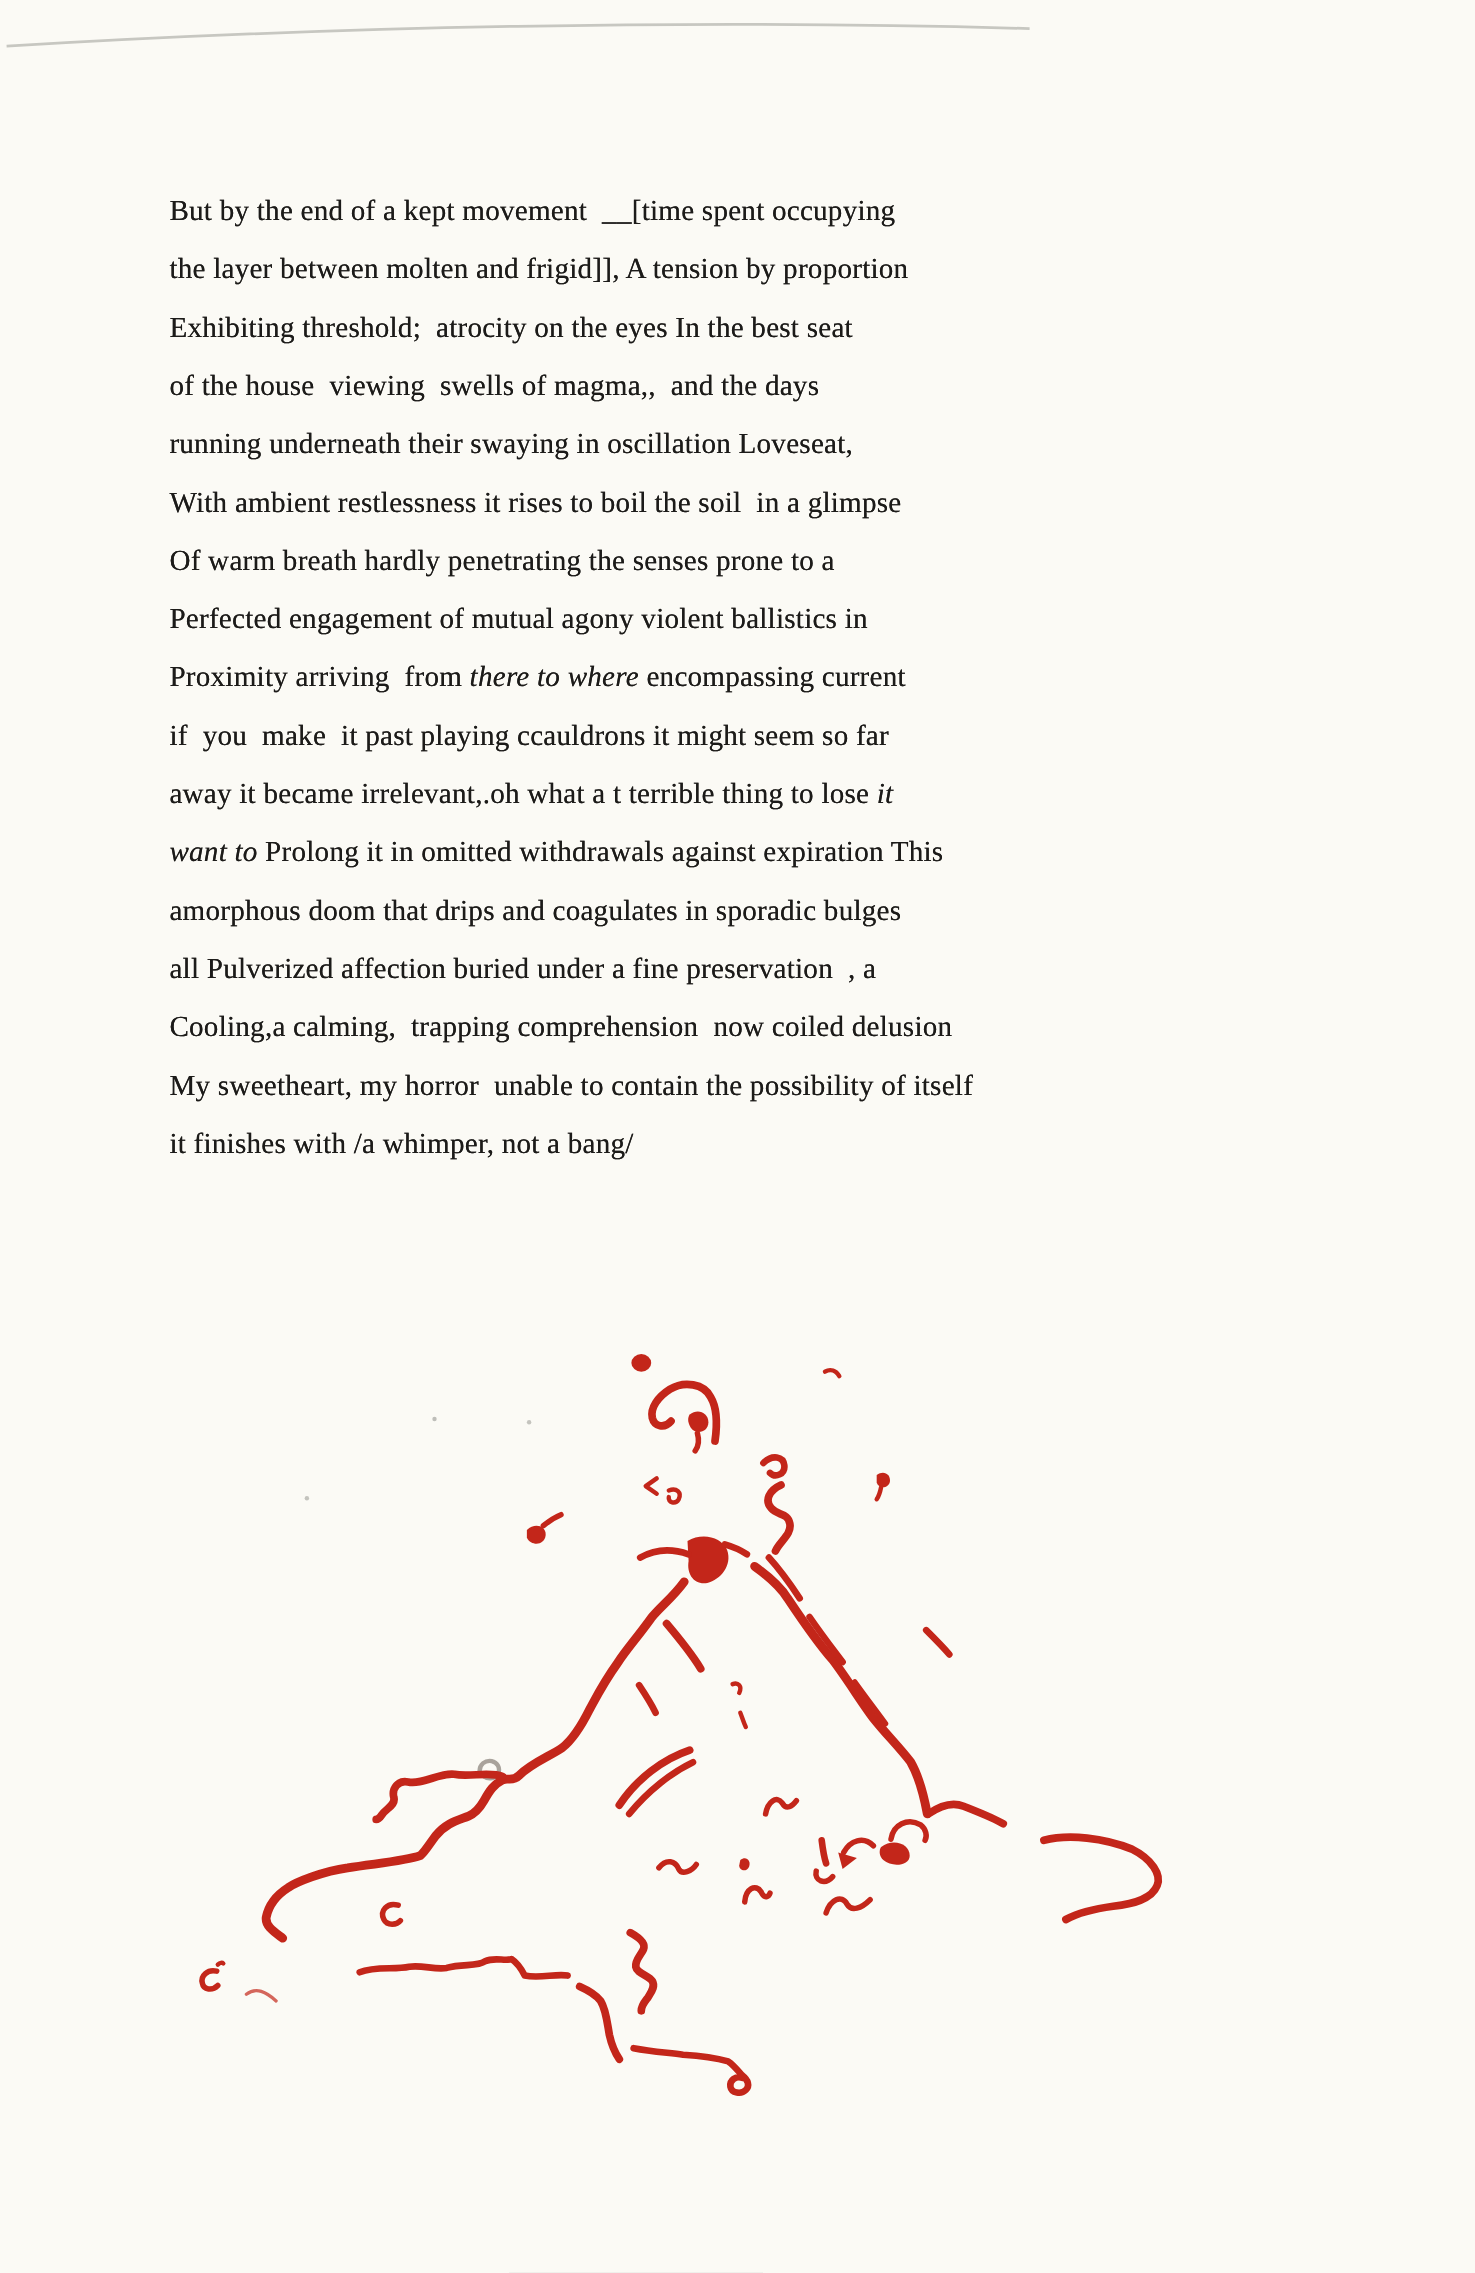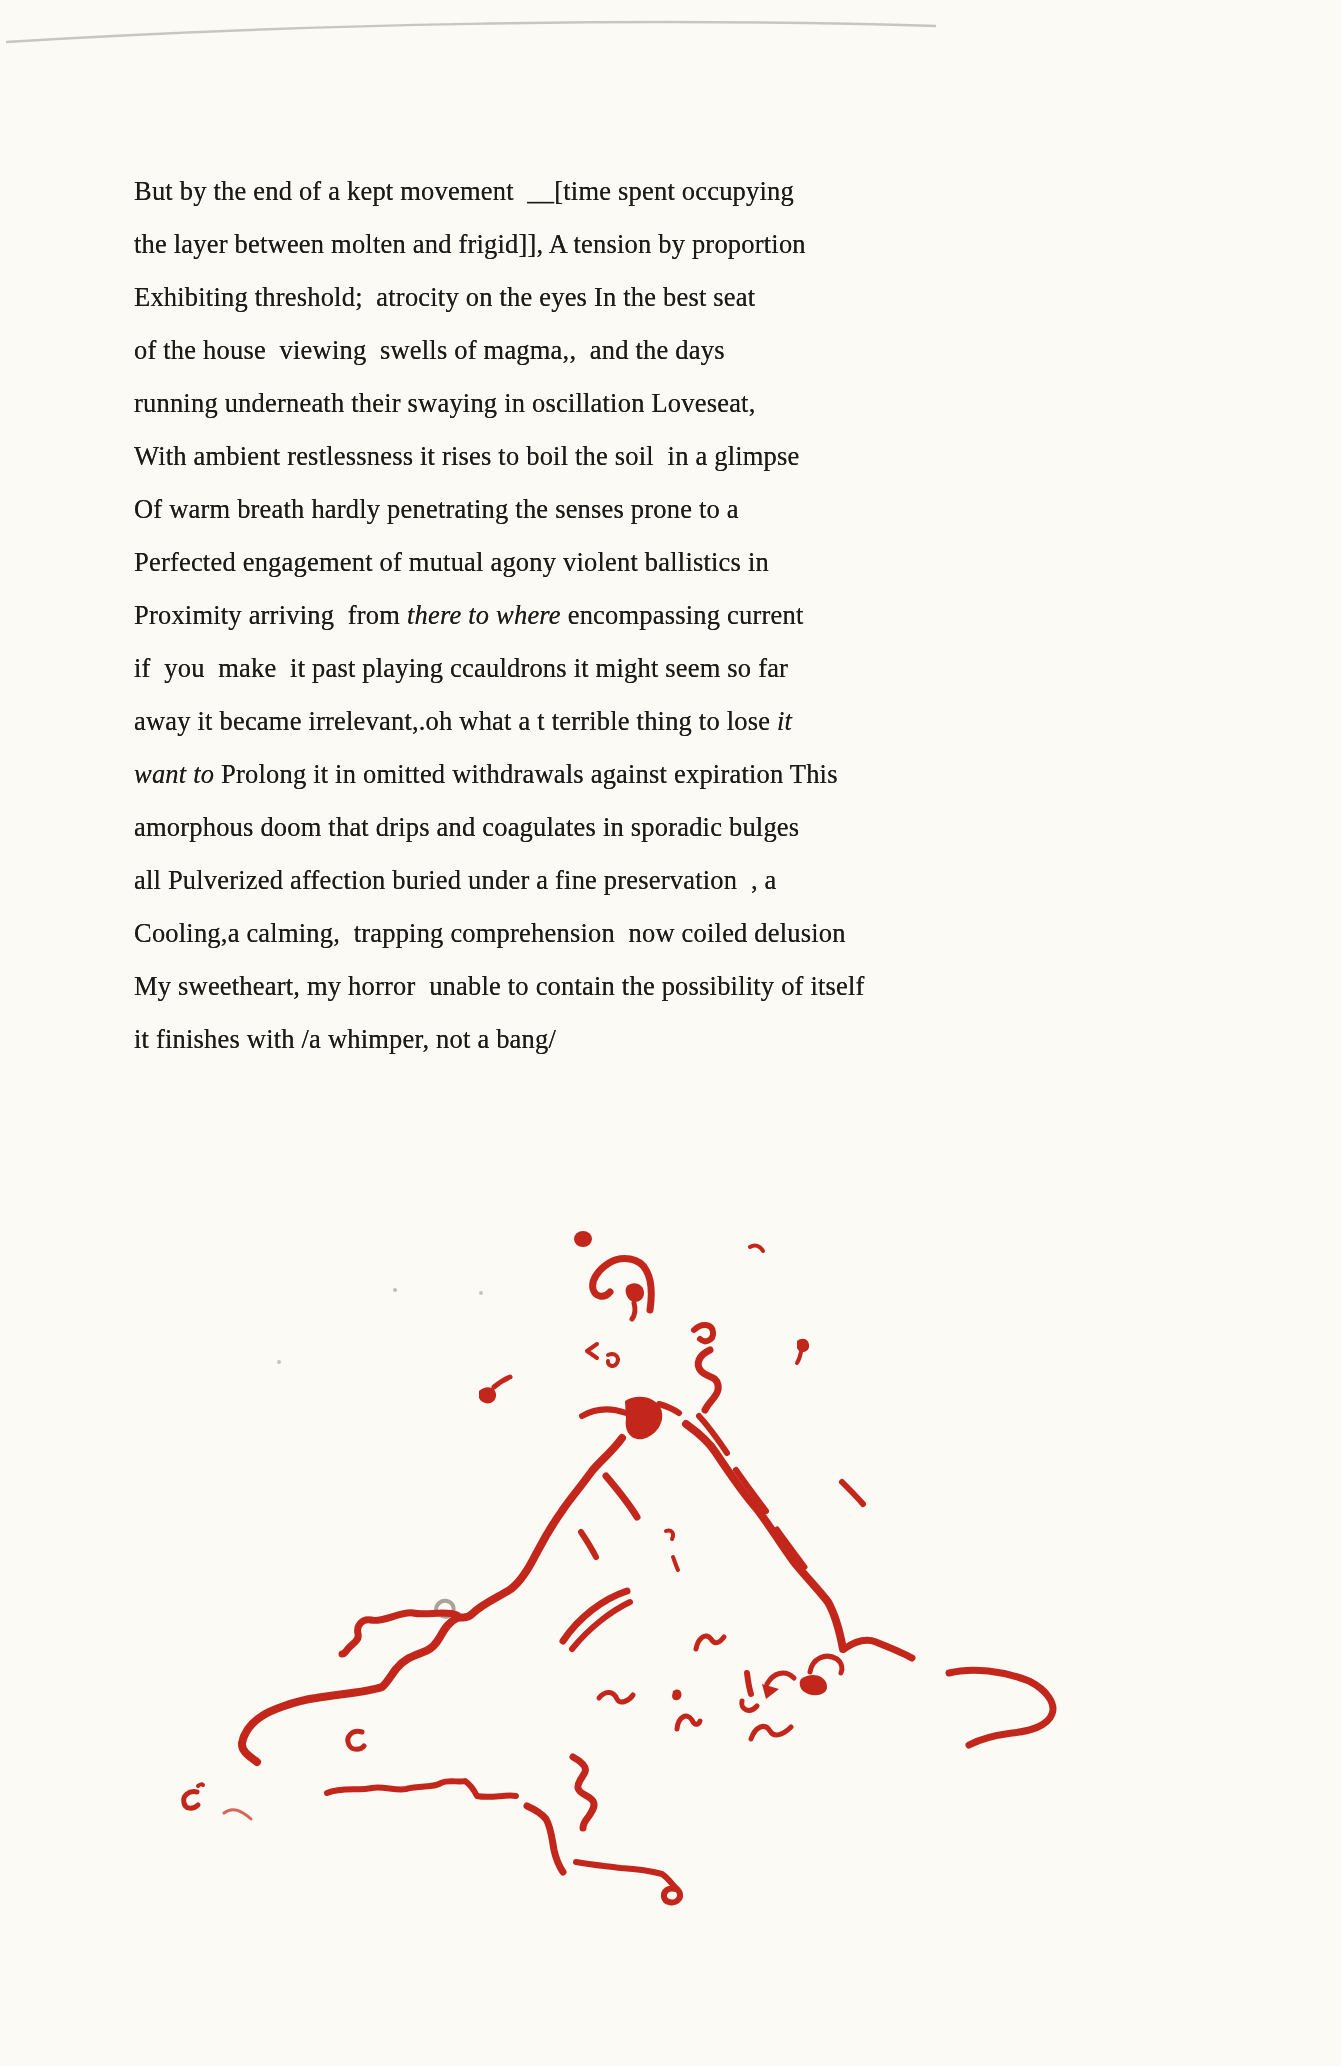--- a/index.html
+++ b/index.html
@@ -5,21 +5,21 @@
   html,body{margin:0;padding:0;background:#e8e8e4;}
   .page{
     position:relative;
     width:1341px;height:2066px;
     background:#fbfaf5;
     overflow:hidden;
     font-family:"Liberation Serif", serif;
   }
   .poem{
     position:absolute;
-    left:134px;top:165px;
+    left:154px;top:165px;
     width:840px;
     font-size:26.5px;
     line-height:53px;
     color:#1c1b19;
     letter-spacing:.2px;
     white-space:pre;
     text-shadow:0 0 .6px rgba(20,18,16,.85);
   }
   .poem-line{height:53px;}
   .poem-line em{}

